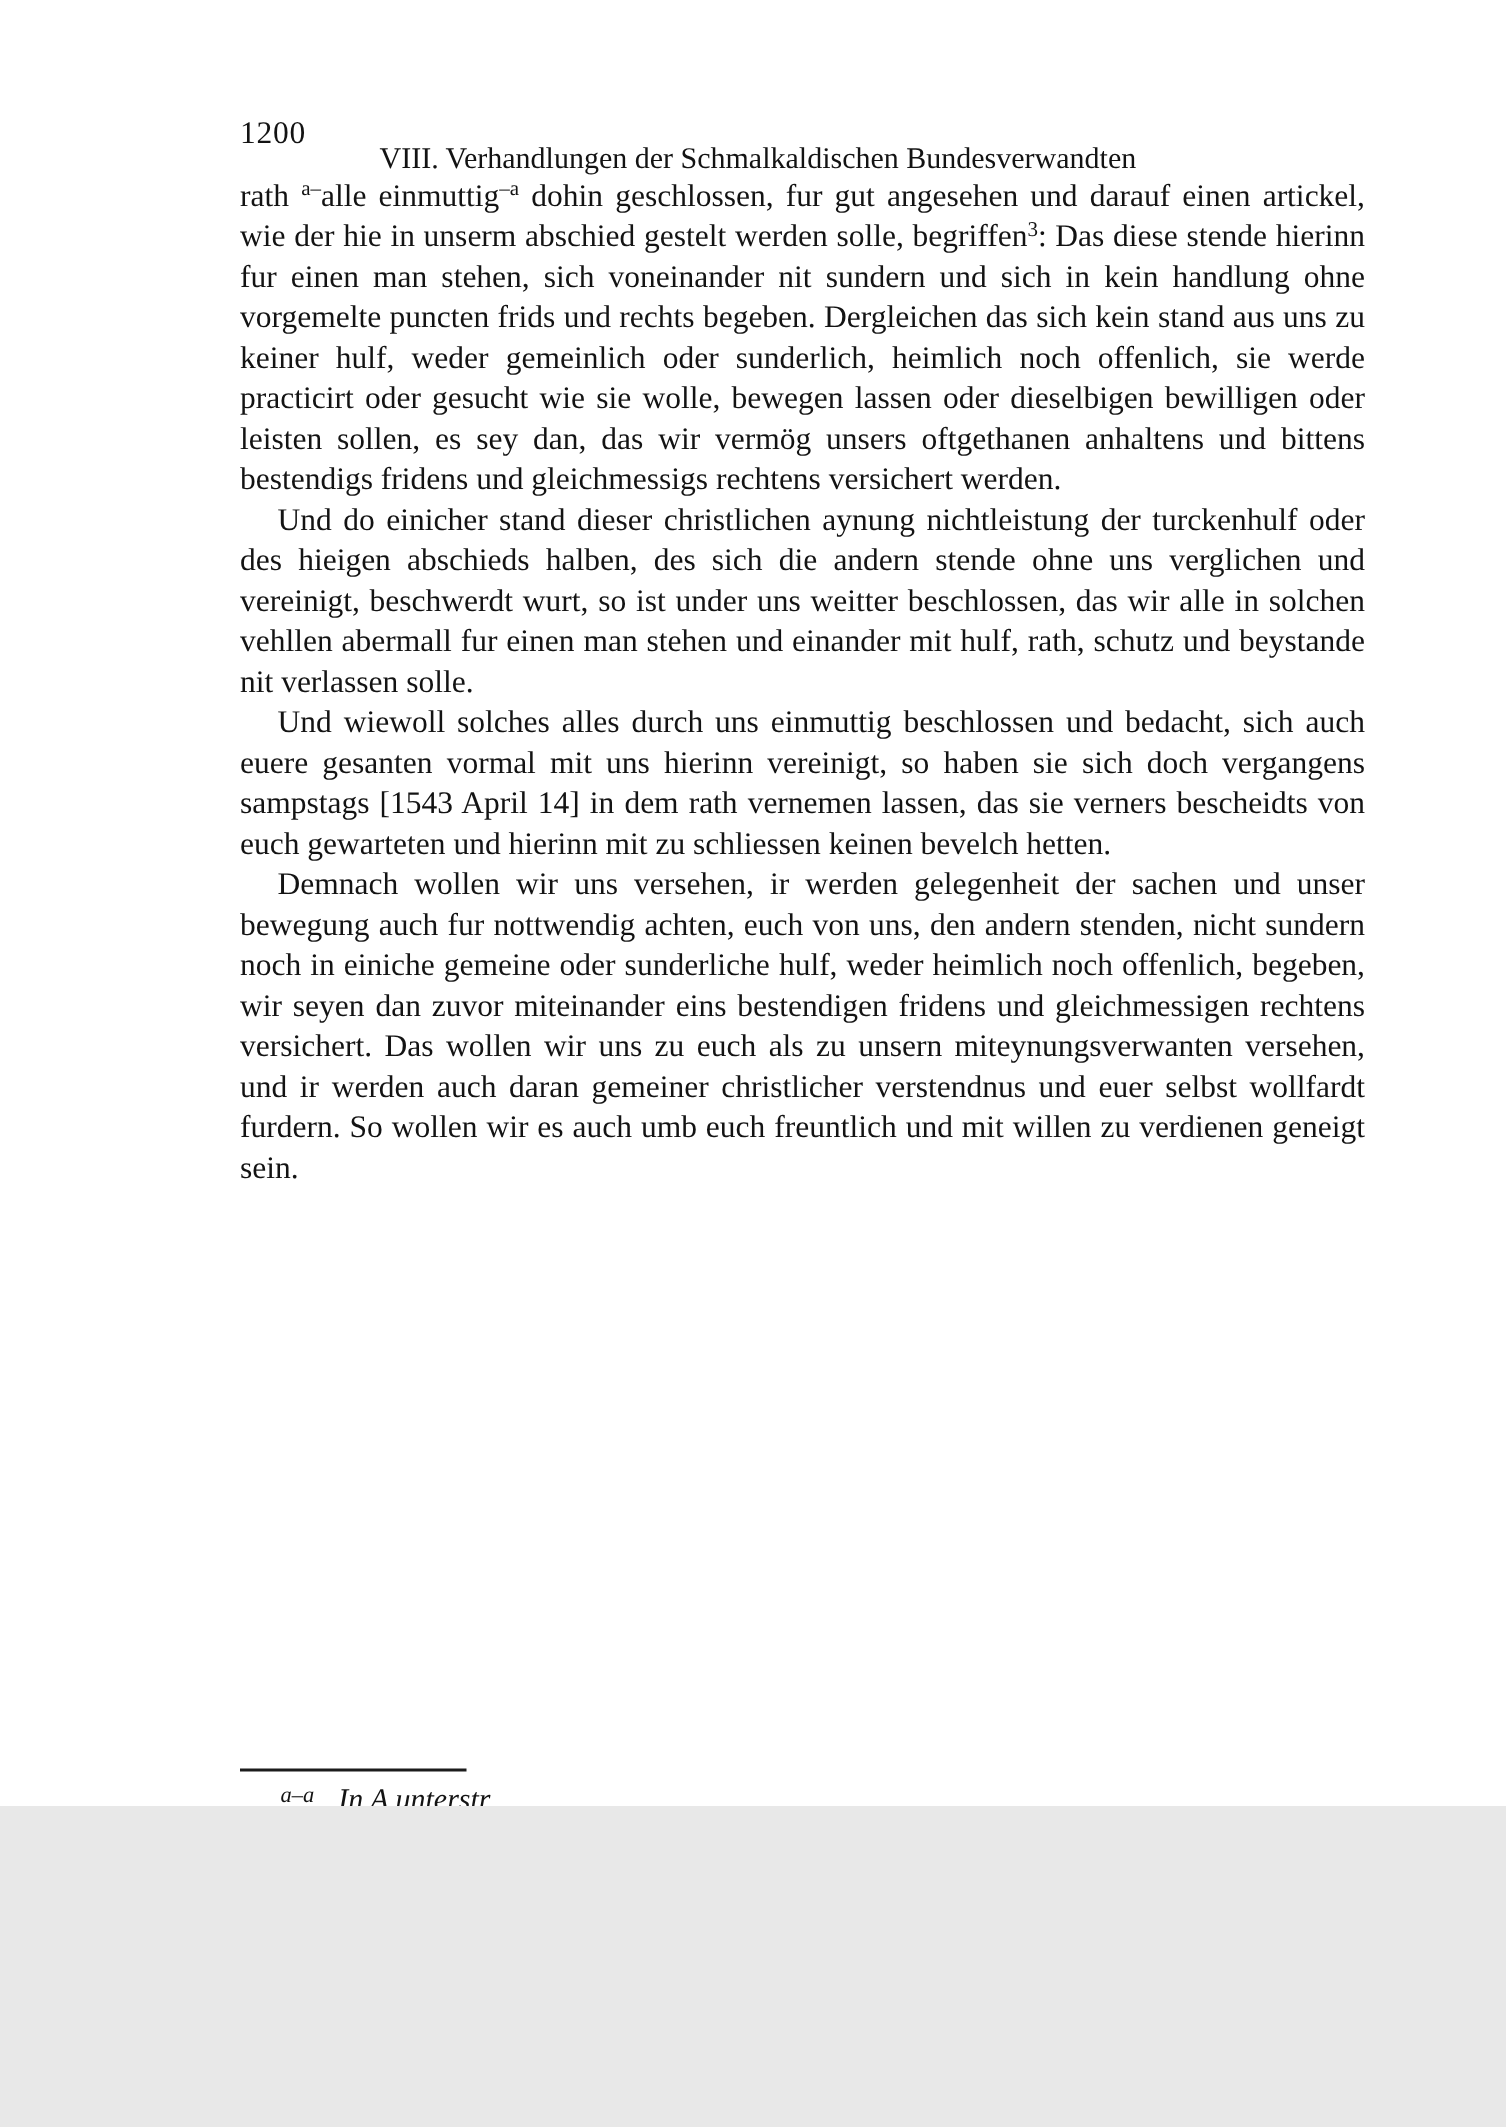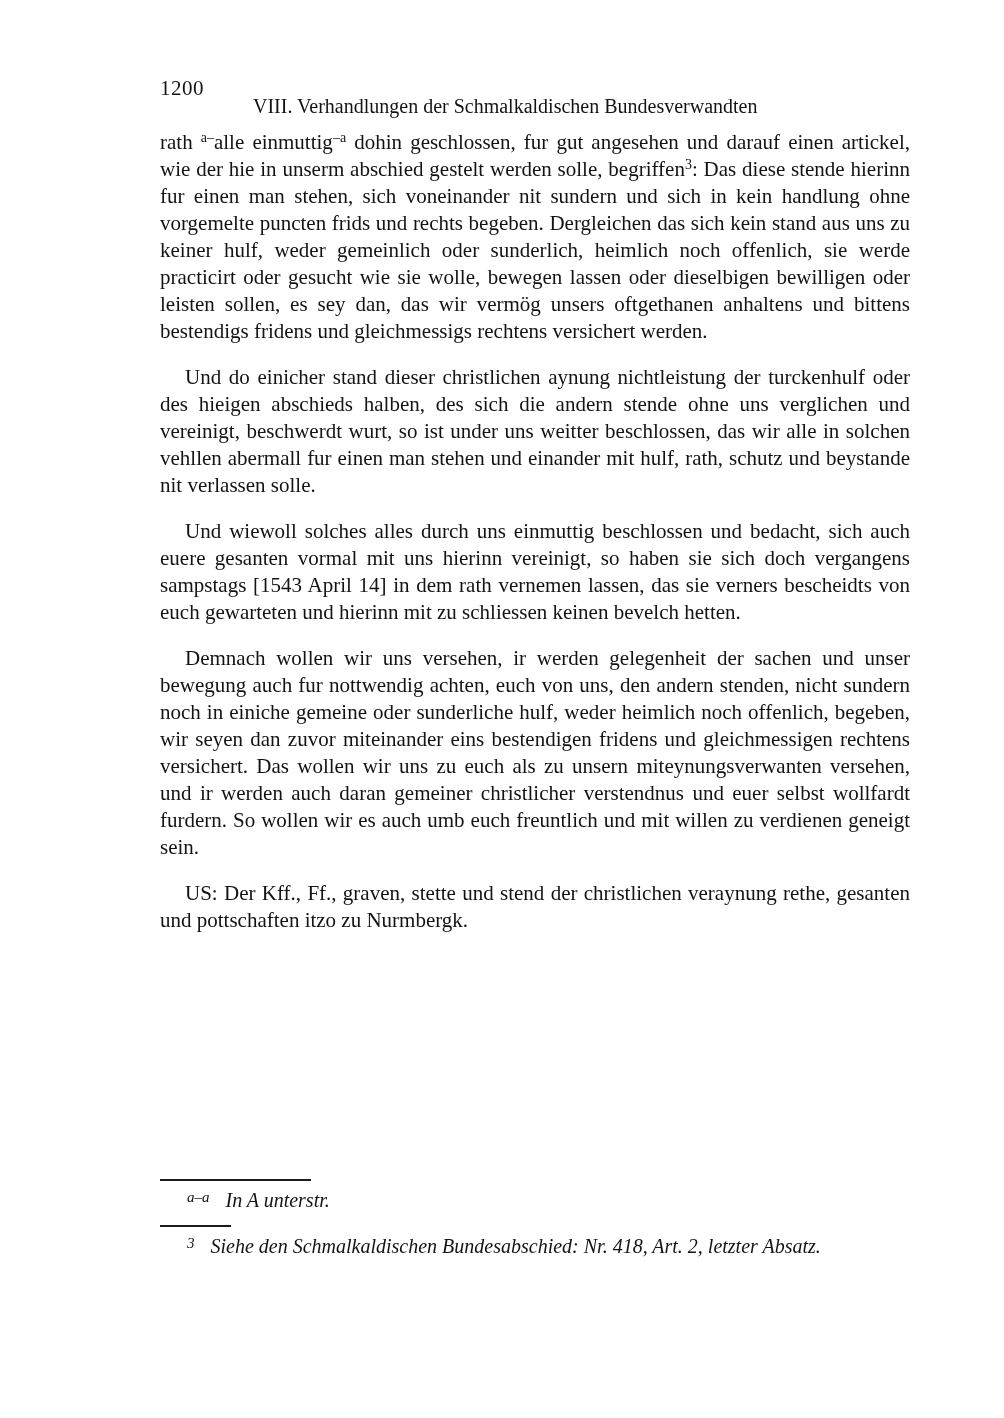--- a/index.html
+++ b/index.html
@@ -1,19 +1,19 @@
 <!DOCTYPE html>
 <html><head>
 <meta charset="utf-8">
 <style>
   html, body { margin: 0; padding: 0; background: #e8e8e8; }
   .page {
     position: relative;
     width: 1004px;
-    height: 1418px;
+    height: 1204px;
     background: #ffffff;
     font-family: "Liberation Serif", serif;
     color: #131313;
     margin: 0 auto;
     overflow: hidden;
   }
   .page-header {
     position: absolute;
     top: 76px;
     left: 160px;
@@ -29,29 +29,29 @@
   }
   .running-title {
     position: absolute;
     left: 93px;
     top: 19px;
     font-size: 20px;
     white-space: nowrap;
   }
   .body-text {
     position: absolute;
-    top: 129px;
+    top: 117px;
     left: 160px;
     width: 750px;
     font-size: 21px;
     line-height: 27px;
     text-align: justify;
   }
   .body-text p { margin: 0; padding: 0; }
-  .body-text p.indented { text-indent: 25px; margin-top: 19px; }
+  .body-text p.indented { text-indent: 25px; }
   .note-marker {
     font-size: 14px;
     line-height: 0;
     position: relative;
     top: -7px;
   }
   .it { }
   .footnotes {
     position: absolute;
     left: 160px;
@@ -89,21 +89,20 @@
   <div class="page-header">
     <span class="page-number">1200</span>
     <span class="running-title">VIII. Verhandlungen der Schmalkaldischen Bundesverwandten</span>
   </div>
 
   <div class="body-text">
       <p><span>rath </span><span class="note-marker">a–</span><span>alle einmuttig</span><span class="note-marker">–a</span><span> dohin geschlossen, fur gut angesehen und darauf einen artickel, wie der hie in unserm abschied gestelt werden solle, begriffen</span><span class="note-marker">3</span><span>: Das diese stende hierinn fur einen man stehen, sich voneinander nit sundern und sich in kein handlung ohne vorgemelte puncten frids und rechts begeben. Dergleichen das sich kein stand aus uns zu keiner hulf, weder gemeinlich oder sunderlich, heimlich noch offenlich, sie werde practicirt oder gesucht wie sie wolle, bewegen lassen oder dieselbigen bewilligen oder leisten sollen, es sey dan, das wir vermög unsers oftgethanen anhaltens und bittens bestendigs fridens und gleichmessigs rechtens versichert werden.</span></p>
       <p class="indented"><span>Und do einicher stand dieser christlichen aynung nichtleistung der turckenhulf oder des hieigen abschieds halben, des sich die andern stende ohne uns verglichen und vereinigt, beschwerdt wurt, so ist under uns weitter beschlossen, das wir alle in solchen vehllen abermall fur einen man stehen und einander mit hulf, rath, schutz und beystande nit verlassen solle.</span></p>
       <p class="indented"><span>Und wiewoll solches alles durch uns einmuttig beschlossen und bedacht, sich auch euere gesanten vormal mit uns hierinn vereinigt, so haben sie sich doch vergangens sampstags </span><span class="it">[1543 April 14]</span><span> in dem rath vernemen lassen, das sie verners bescheidts von euch gewarteten und hierinn mit zu schliessen keinen bevelch hetten.</span></p>
       <p class="indented"><span>Demnach wollen wir uns versehen, ir werden gelegenheit der sachen und unser bewegung auch fur nottwendig achten, euch von uns, den andern stenden, nicht sundern noch in einiche gemeine oder sunderliche hulf, weder heimlich noch offenlich, begeben, wir seyen dan zuvor miteinander eins bestendigen fridens und gleichmessigen rechtens versichert. Das wollen wir uns zu euch als zu unsern miteynungsverwanten versehen, und ir werden auch daran gemeiner christlicher verstendnus und euer selbst wollfardt furdern. So wollen wir es auch umb euch freuntlich und mit willen zu verdienen geneigt sein.</span></p>
-      <p class="indented"><span class="it">US:</span><span> Der Kff., Ff., graven, stette und stend der christlichen veraynung rethe, gesanten und pottschaften itzo zu Nurmbergk.</span></p>
     </div>
 
   <div class="footnotes">
       <div class="footnote">
         <div class="fn-rule"></div>
         <div class="fn-line"><span class="fn-marker">a–a</span><span class="fn-text">In A unterstr.</span></div>
       </div>
       <div class="footnote">
         <div class="fn-rule"></div>
         <div class="fn-line"><span class="fn-marker">3</span><span class="fn-text">Siehe den Schmalkaldischen Bundesabschied: Nr. 418, Art. 2, letzter Absatz.</span></div>

